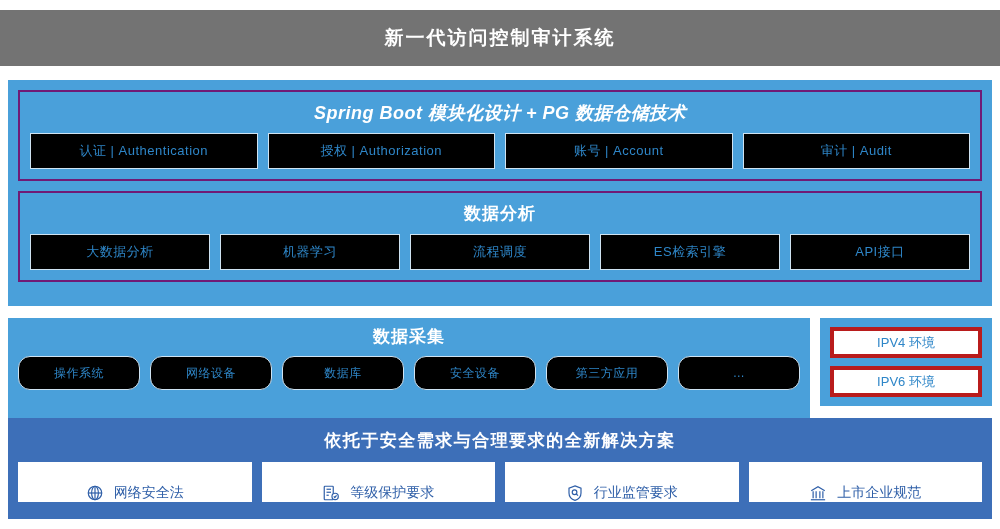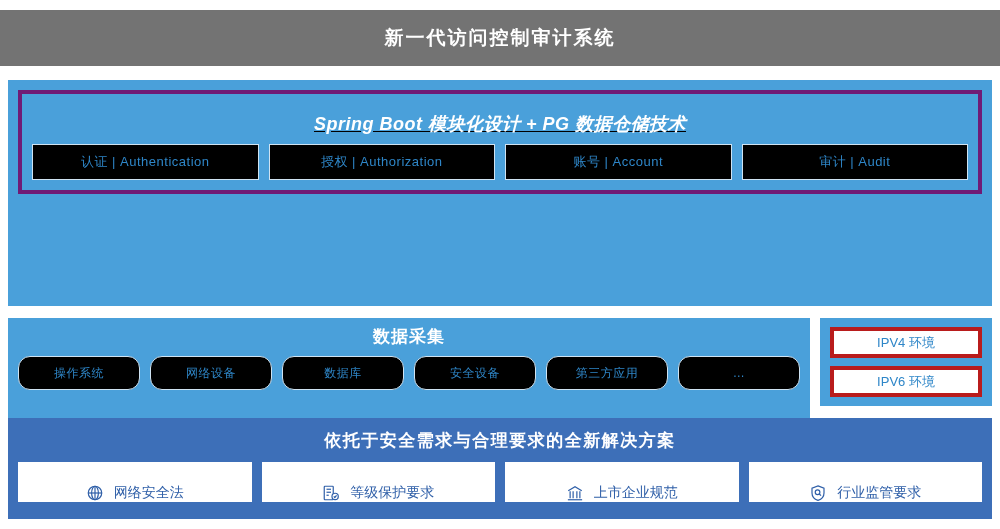--- a/index.html
+++ b/index.html
@@ -52,24 +52,23 @@
     position: absolute;
     left: 8px;
     top: 80px;
     width: 984px;
     height: 226px;
     padding: 10px;
     box-sizing: border-box;
   }
 
   .inner-box {
-    border: 4px solid #701a75;
-    box-sizing: border-box;
-    padding: 16px 10px 10px 10px;
-    text-decoration: underline;
+    border: 2px solid #701a75;
+    box-sizing: border-box;
+    padding: 7px 10px 10px 10px;
   }
   .inner-box + .inner-box {
     margin-top: 10px;
   }
 
   .group-title {
     text-align: center;
     color: #ffffff;
     font-size: 17px;
     font-weight: bold;
@@ -207,20 +206,30 @@
     <div class="inner-box">
       <div class="group-title italic-title">Spring Boot 模块化设计 + PG 数据仓储技术</div>
       <div class="card-row">
         <div class="card">认证 | Authentication</div>
         <div class="card">授权 | Authorization</div>
         <div class="card">账号 | Account</div>
         <div class="card">审计 | Audit</div>
       </div>
     </div>
 
+    <div class="inner-box">
+      <div class="group-title">数据分析</div>
+      <div class="card-row">
+        <div class="card">大数据分析</div>
+        <div class="card">机器学习</div>
+        <div class="card">流程调度</div>
+        <div class="card">ES检索引擎</div>
+        <div class="card">API接口</div>
+      </div>
+    </div>
 
   </div>
 
   <div class="collect-panel panel-light">
     <div class="group-title">数据采集</div>
     <div class="card-row">
       <div class="card">操作系统</div>
       <div class="card">网络设备</div>
       <div class="card">数据库</div>
       <div class="card">安全设备</div>
@@ -260,38 +269,38 @@
             <circle cx="17.5" cy="16.5" r="4.2" fill="#ffffff"></circle>
             <polyline points="15.7,16.6 17.1,18 19.4,15.2"></polyline>
           </svg>
         </span>
         <span>等级保护要求</span>
       </div>
 
       <div class="bottom-card">
         <span class="ico">
           <svg viewBox="0 0 24 24" fill="none" stroke="#2f5fa8" stroke-width="1.6">
+            <path d="M12 2.5 L20 5.5 V12 C20 17 16.4 20.4 12 21.8 C7.6 20.4 4 17 4 12 V5.5 Z"></path>
+            <circle cx="11.4" cy="11" r="3.1"></circle>
+            <line x1="13.7" y1="13.3" x2="16" y2="15.6"></line>
+          </svg>
+        </span>
+        <span>行业监管要求</span>
+      </div>
+
+      <div class="bottom-card">
+        <span class="ico">
+          <svg viewBox="0 0 24 24" fill="none" stroke="#2f5fa8" stroke-width="1.6">
             <polyline points="3,9 12,3.5 21,9"></polyline>
             <line x1="2.5" y1="21" x2="21.5" y2="21"></line>
             <line x1="5.5" y1="9.5" x2="5.5" y2="19"></line>
             <line x1="9.5" y1="9.5" x2="9.5" y2="19"></line>
             <line x1="14.5" y1="9.5" x2="14.5" y2="19"></line>
             <line x1="18.5" y1="9.5" x2="18.5" y2="19"></line>
           </svg>
         </span>
         <span>上市企业规范</span>
       </div>
 
-      <div class="bottom-card">
-        <span class="ico">
-          <svg viewBox="0 0 24 24" fill="none" stroke="#2f5fa8" stroke-width="1.6">
-            <path d="M12 2.5 L20 5.5 V12 C20 17 16.4 20.4 12 21.8 C7.6 20.4 4 17 4 12 V5.5 Z"></path>
-            <circle cx="11.4" cy="11" r="3.1"></circle>
-            <line x1="13.7" y1="13.3" x2="16" y2="15.6"></line>
-          </svg>
-        </span>
-        <span>行业监管要求</span>
-      </div>
-
     </div>
   </div>
 
 </div>
 
 </body></html>

